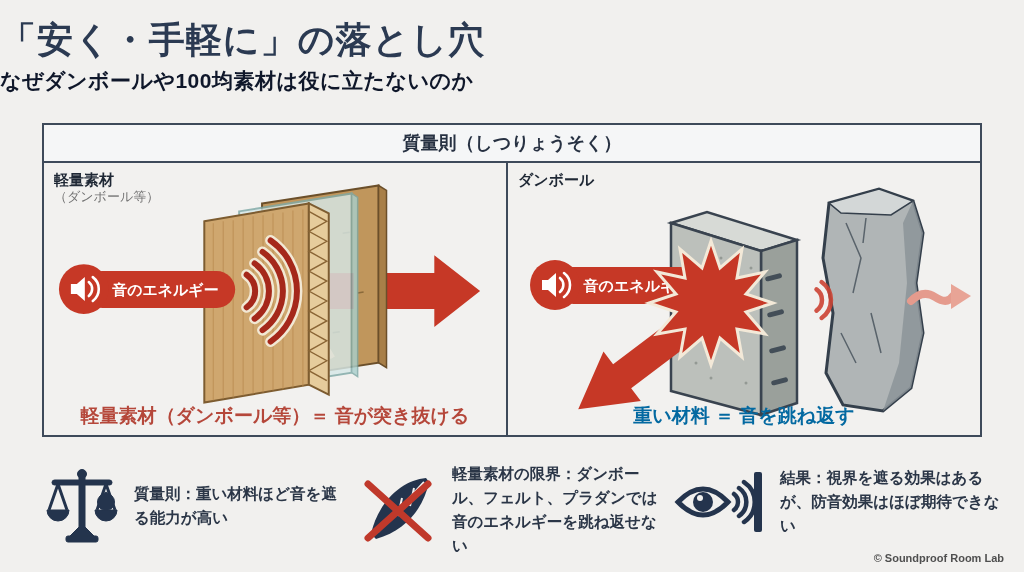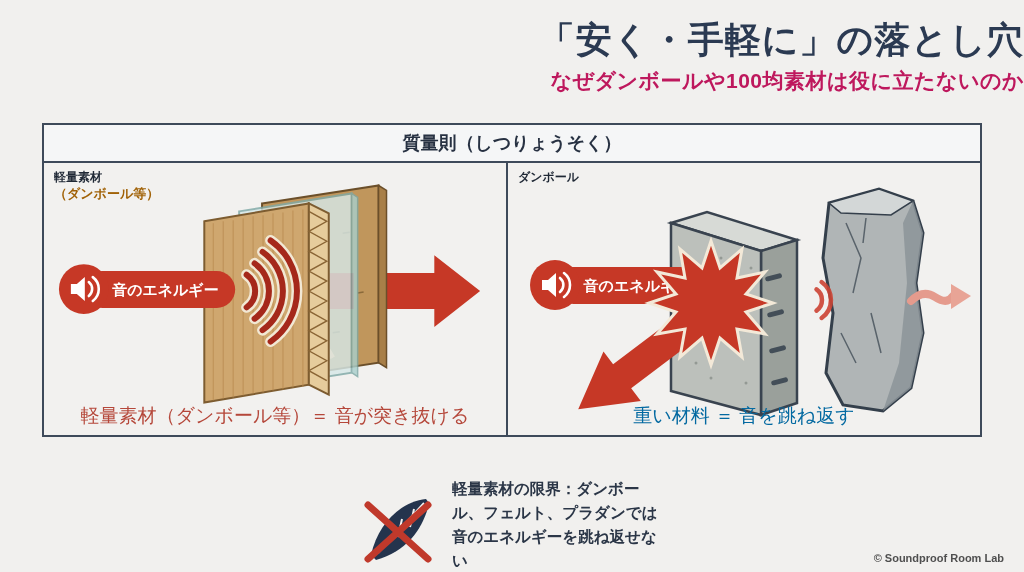--- a/index.html
+++ b/index.html
@@ -4,46 +4,46 @@
 <style>
   html,body{margin:0;padding:0;}
   body{
     width:1024px;height:572px;overflow:hidden;
     background:#f1f0ee;
     font-family:"Liberation Sans","DejaVu Sans",sans-serif;
     color:#2b3a52;position:relative;
   }
   .canvas{position:absolute;inset:0;}
   
-  .hdr{position:absolute;top:18px;left:0;width:100%;text-align:right;}
+  .hdr{position:absolute;top:18px;left:0;width:100%;text-align:left;}
   .hdr h1{margin:0;font-size:36px;line-height:1.2;font-weight:800;color:#2b3a52;letter-spacing:1px;}
-  .hdr .sub{margin-top:6px;font-size:21px;font-weight:700;color:#be185d;letter-spacing:.5px;}
+  .hdr .sub{margin-top:6px;font-size:21px;font-weight:700;color:#0f172a;letter-spacing:.5px;}
   
   .mass-box{position:absolute;left:42px;top:123px;width:940px;height:314px;
     border:2px solid #3e4a5a;background:#f2f1ef;box-sizing:border-box;}
   .mass-heading{height:36px;line-height:36px;text-align:center;font-size:18px;font-weight:800;
     color:#273142;background:#f5f6f7;border-bottom:2px solid #3e4a5a;}
   .panels{display:flex;height:274px;}
   .panel{position:relative;height:100%;box-sizing:border-box;}
   .panel.left{width:464px;border-right:2px solid #3e4a5a;}
   .panel.right{flex:1;}
   .panel-label{position:absolute;top:8px;left:10px;z-index:5;}
-  .panel-title{font-size:12px;font-weight:800;color:#1f2835;line-height:1.15;}
-  .panel-sub{font-size:13px;font-weight:700;color:#a16207;}
+  .panel-title{font-size:15px;font-weight:800;color:#1f2835;line-height:1.15;}
+  .panel-sub{font-size:13px;font-weight:400;color:#737373;}
   .panel svg.illus{position:absolute;inset:0;width:100%;height:100%;}
   .caption{position:absolute;bottom:8px;left:0;width:100%;text-align:center;
-    font-size:19px;font-weight:400;z-index:6;}
+    font-size:19px;font-weight:700;z-index:6;}
   .caption.red{color:#b5473a;}
   .caption.navy{color:#0369a1;}
   
   .kp{position:absolute;display:flex;align-items:center;gap:14px;}
   .kp p{margin:0;font-size:15.5px;font-weight:700;line-height:1.55;color:#2b3647;}
   .kp .ic{flex:0 0 auto;}
   .kp1{left:44px;top:466px;width:308px;}
-  .kp2{left:358px;top:477px;width:312px;align-items:flex-end;}
+  .kp2{left:358px;top:462px;width:312px;}
   .kp3{left:674px;top:466px;width:336px;}
   
   .credit{position:absolute;right:20px;bottom:8px;font-size:11px;font-weight:700;color:#4f4f4f;}
 </style>
 </head>
 <body>
 
 <div class="canvas">
 
   <div class="hdr">
@@ -184,29 +184,60 @@
 
           <polygon points="262,140 235,149 254,171 226,166 231,194 209,175 200,202 191,175 169,194 174,166 146,171 165,149 138,140 165,131 146,109 174,115 169,86 191,105 200,78 209,105 231,86 226,115 254,109 235,131" fill="#c63826" stroke="#f3e9d8" stroke-width="3"></polygon>
         </svg>
 
         <div class="caption navy">重い材料 ＝ 音を跳ね返す</div>
       </div>
 
     </div>
   </section>
 
+  <div class="kp kp1">
+    <svg class="ic" width="76" height="80" viewBox="0 0 76 80">
+      <g stroke="#24344d" fill="#24344d">
+        <circle cx="38" cy="8" r="4.5"></circle>
+        <rect x="35" y="8" width="6" height="56"></rect>
+        <rect x="8" y="14" width="60" height="5" rx="2.5"></rect>
+        <path d="M14 18 L5 44 M14 18 L23 44" stroke-width="3" fill="none"></path>
+        <path d="M3 44 A11 11 0 0 0 25 44 Z"></path>
+        <path d="M62 18 L53 44 M62 18 L71 44" stroke-width="3" fill="none"></path>
+        <path d="M51 44 A11 11 0 0 0 73 44 Z"></path>
+        <path d="M62 26 l-6 4 a8.5 8.5 0 1 0 12 0 z"></path>
+        <polygon points="38,58 26,70 50,70"></polygon>
+        <rect x="22" y="70" width="32" height="6" rx="2"></rect>
+      </g>
+    </svg>
+    <p>質量則：重い材料ほど音を遮る能力が高い</p>
+  </div>
 
   <div class="kp kp2">
     <svg class="ic" width="80" height="84" viewBox="0 0 80 84">
       <path d="M68 10 C44 12 20 34 13 66 L18 71 C50 62 66 38 71 14 Z" fill="#24344d"></path>
       <path d="M66 14 L20 64 M56 20 L52 38 M44 30 L40 48" stroke="#f1f0ee" stroke-width="2" fill="none"></path>
       <g stroke="#c0392b" stroke-width="7" stroke-linecap="round">
         <path d="M10 16 L70 70"></path>
         <path d="M70 16 L10 70"></path>
       </g>
     </svg>
     <p>軽量素材の限界：ダンボール、フェルト、プラダンでは音のエネルギーを跳ね返せない</p>
   </div>
 
+  <div class="kp kp3">
+    <svg class="ic" width="92" height="66" viewBox="0 0 92 66">
+      <path d="M4 33 Q29 7 54 33 Q29 59 4 33 Z" fill="none" stroke="#24344d" stroke-width="5"></path>
+      <circle cx="29" cy="33" r="10" fill="#24344d"></circle>
+      <circle cx="26" cy="29" r="3" fill="#f1f0ee"></circle>
+      <g fill="none" stroke="#24344d" stroke-width="4.5" stroke-linecap="round">
+        <path d="M60 25 A10 10 0 0 1 60 41"></path>
+        <path d="M65 19 A17 17 0 0 1 65 47"></path>
+        <path d="M70 13 A24 24 0 0 1 70 53"></path>
+      </g>
+      <rect x="80" y="3" width="8" height="60" rx="2" fill="#24344d"></rect>
+    </svg>
+    <p>結果：視界を遮る効果はあるが、防音効果はほぼ期待できない</p>
+  </div>
 
   <div class="credit">© Soundproof Room Lab</div>
 
 </div>
 
 </body></html>

